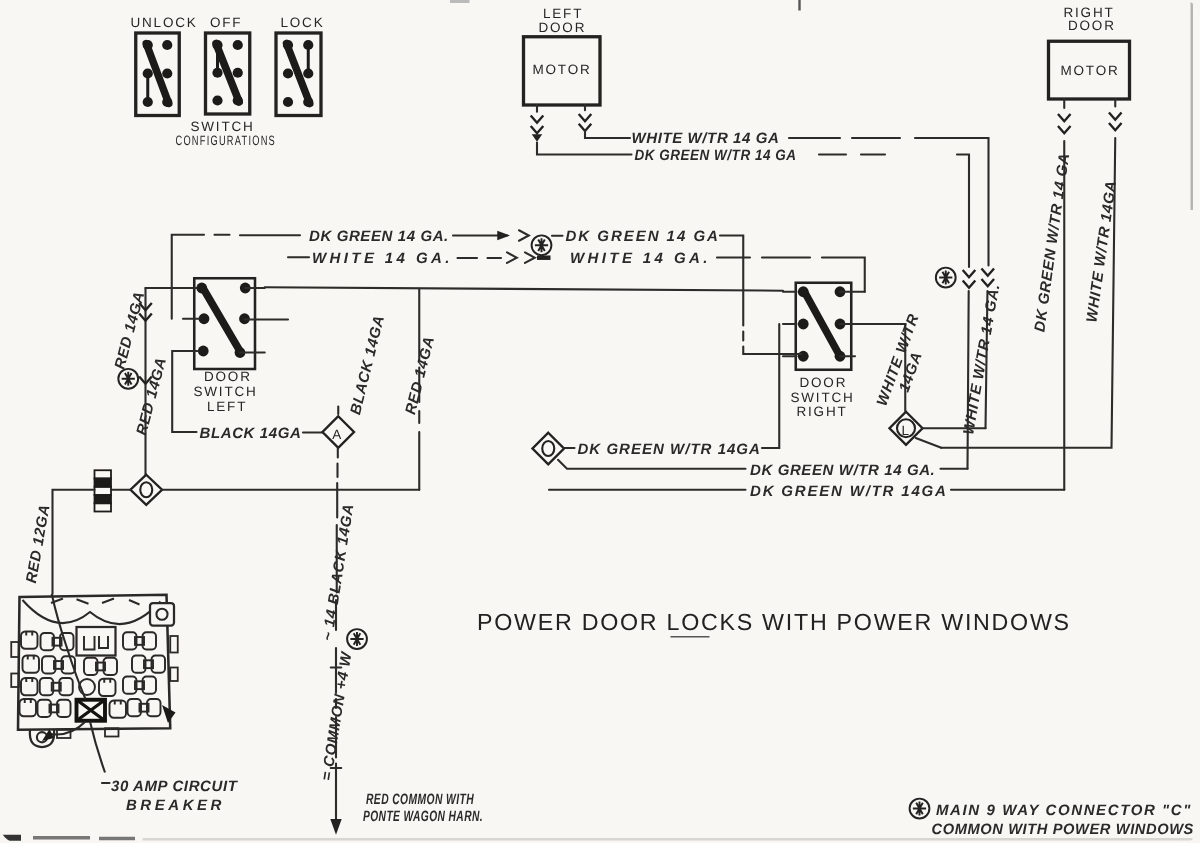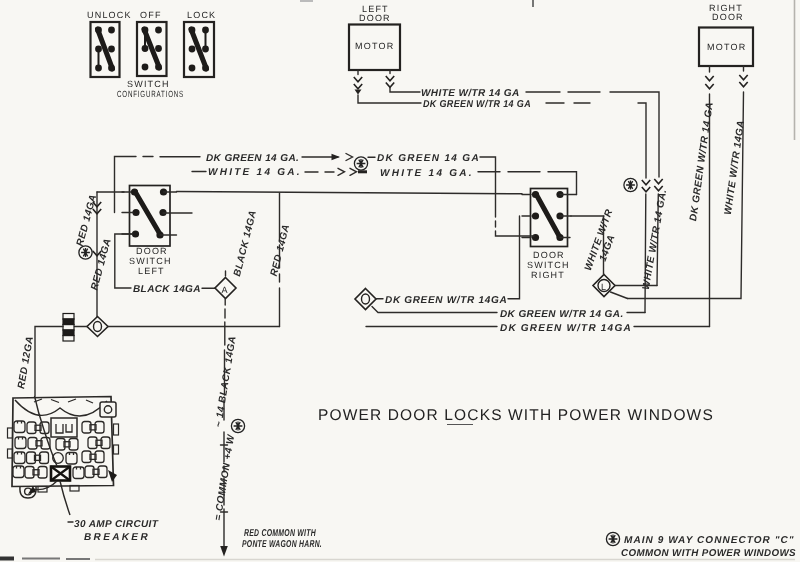--- a/index.html
+++ b/index.html
@@ -1,16 +1,16 @@
 <!DOCTYPE html>
 <html><head>
 <meta charset="utf-8">
 <style>
 html,body{margin:0;padding:0;background:#f7f6f2;}
-#page{position:relative;width:800px;height:562px;background:#f8f7f3;overflow:hidden;}
+#page{position:relative;width:800px;height:562px;background:#f8f7f3;overflow:hidden;border-radius:12px;}
 svg{position:absolute;top:0;left:0;}
 text{font-family:"Liberation Sans",sans-serif;fill:#222;-webkit-font-smoothing:antialiased;text-rendering:geometricPrecision;}
 .lbl{font-style:italic;font-weight:bold;font-size:10px;fill:#2a2a2a;letter-spacing:0.4px;}
 .prt{font-size:9px;letter-spacing:1.2px;fill:#262626;}
 .w{stroke:#2e2c2a;stroke-width:1.4;fill:none;stroke-linecap:round;}
 .bx{stroke:#242220;stroke-width:2.2;fill:none;}
 .dot{fill:#1d1b19;}
 .thk{stroke:#1d1b19;stroke-width:5;stroke-linecap:round;}
 </style>
 </head>

